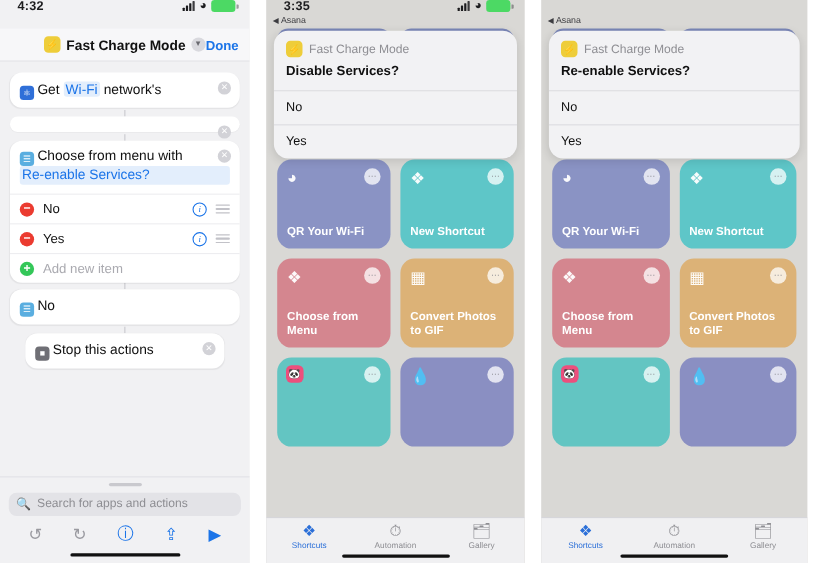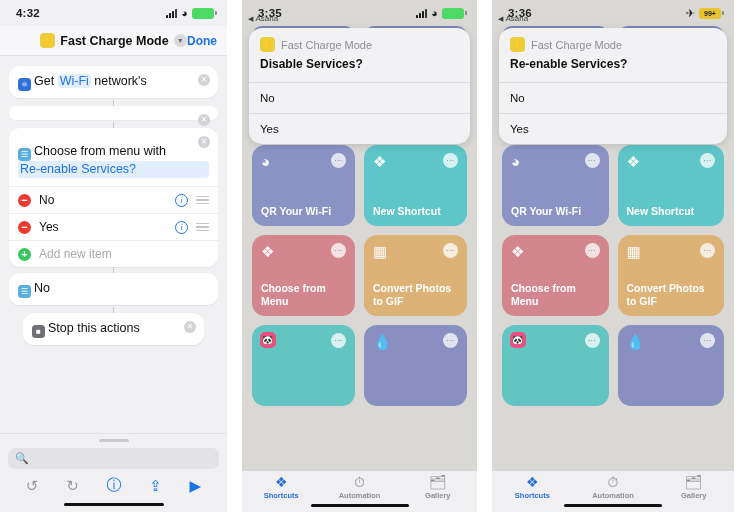--- a/index.html
+++ b/index.html
@@ -20,21 +20,21 @@
     flex-shrink: 0;
   }
   #panel-editor { width: 227px; background: #f1f1f3; }
   #panel-disable { width: 235px; background: #d9d8d5; }
   #panel-enable  { width: 242px; background: #d9d8d5; }
 
   
   .statusbar {
     height: 26px;
     display: flex;
-    align-items: center;
+    align-items: flex-start;
     justify-content: space-between;
     padding: 0 13px 0 16px;
     position: relative;
     z-index: 40;
   }
   .sb-time { font-size: 11.5px; font-weight: bold; color: #1c1c1e; letter-spacing:.2px;}
   .sb-right { display: flex; align-items: center; gap: 4px; }
   .sb-cell { display:flex; align-items:flex-end; gap:1px; height:9px;}
   .sb-cell i { display:block; width:2px; background:#1c1c1e; border-radius:.5px;}
   .sb-cell i:nth-child(1){height:3px;} .sb-cell i:nth-child(2){height:5px;}
@@ -99,21 +99,21 @@
     display:inline-flex; width:13px;height:13px;border-radius:3.5px;
     vertical-align:-2px; align-items:center;justify-content:center;
     font-size:8px;color:#fff;margin-right:3px;
   }
   .sq-blue{background:#2f6fd8;} .sq-gray{background:#8e8e93;}
   .sq-ltblue{background:#5aaee0;} .sq-dkgray{background:#6f6f75;}
   .sq-inline{background:#3d86e8;}
   .connector { width:1px;height:6px;background:#c9c9ce;margin:0 auto; }
 
   .menucard { background:#fff;border-radius:11px;position:relative;box-shadow:0 .5px 1px rgba(0,0,0,.06); overflow:hidden;}
-  .menucard .head { padding:15px 9px 8px 9px; }
+  .menucard .head { padding:5px 9px 8px 9px; }
   .mrow {
     display:flex;align-items:center;gap:8px;
     padding:6px 9px; border-top:1px solid #ededf0;
     font-size:12px;
   }
   .minus,.plus {
     width:13px;height:13px;border-radius:50%;
     display:flex;align-items:center;justify-content:center;
     color:#fff;font-size:11px;line-height:1;font-weight:bold;flex-shrink:0;
   }
@@ -173,21 +173,21 @@
   .dlg-opt{padding:9px 11px;font-size:11.5px;color:#101010;border-top:1px solid #dcdce0;}
 
   
   .tabbar{
     position:absolute;left:0;right:0;bottom:0;height:42px;
     background:rgba(240,240,242,.96); border-top:1px solid #d6d6da;
     display:flex;align-items:flex-start;padding-top:4px;
   }
   .tab{flex:1;display:flex;flex-direction:column;align-items:center;gap:2px;}
   .tab .ti{font-size:14px;color:#8e8e93;line-height:1;}
-  .tab .tl{font-size:7.5px;color:#8e8e93;font-weight:bold;}
+  .tab .tl{font-size:7.5px;color:#8e8e93;font-weight:normal;}
   .tab.active .ti,.tab.active .tl{color:#2b6fd8;}
   .homebar2{position:absolute;bottom:5px;left:50%;transform:translateX(-50%);width:98px;height:3.5px;border-radius:2px;background:#111;}
 </style>
 </head>
 <body>
 
 <div class="panel" id="panel-editor">
 
   <div class="statusbar">
     <span class="sb-time">4:32</span>
@@ -281,20 +281,21 @@
         <span class="sq sq-dkgray">■</span><span>Stop this actions</span>
       </div>
     </div>
 
   </div>
 
   <div class="ed-bottom">
     <div class="grabber"></div>
     <div class="searchbar">
       <span>🔍</span>
+      <span>Search for apps and actions</span>
     </div>
     <div class="toolbar">
       <span class="tb-ico">↺</span>
       <span class="tb-ico">↻</span>
       <span class="tb-ico blue">ⓘ</span>
       <span class="tb-ico blue">⇪</span>
       <span class="tb-ico blue">▶</span>
     </div>
     <div class="homebar"></div>
   </div>
@@ -388,27 +389,20 @@
     <div class="tab">
       <span class="ti">🗂</span>
       <span class="tl">Gallery</span>
     </div>
     <div class="homebar2"></div>
   </div>
 </div>
 
 <div class="panel" id="panel-enable">
 
-  <div class="statusbar">
-    <span class="sb-time">3:36</span>
-    <span class="sb-right">
-      <span class="sb-plane">✈</span>
-      <span class="sb-batt batt-yellow">99+</span>
-    </span>
-  </div>
   <div class="backlabel">
     <span class="tri">◀</span>
     <span>Asana</span>
   </div>
 
   <div class="grid-wrap">
     <div class="grid">
       <div class="tile stub" style="background:#7b87b8"></div>
       <div class="tile stub" style="background:#7b87b8"></div>
 

